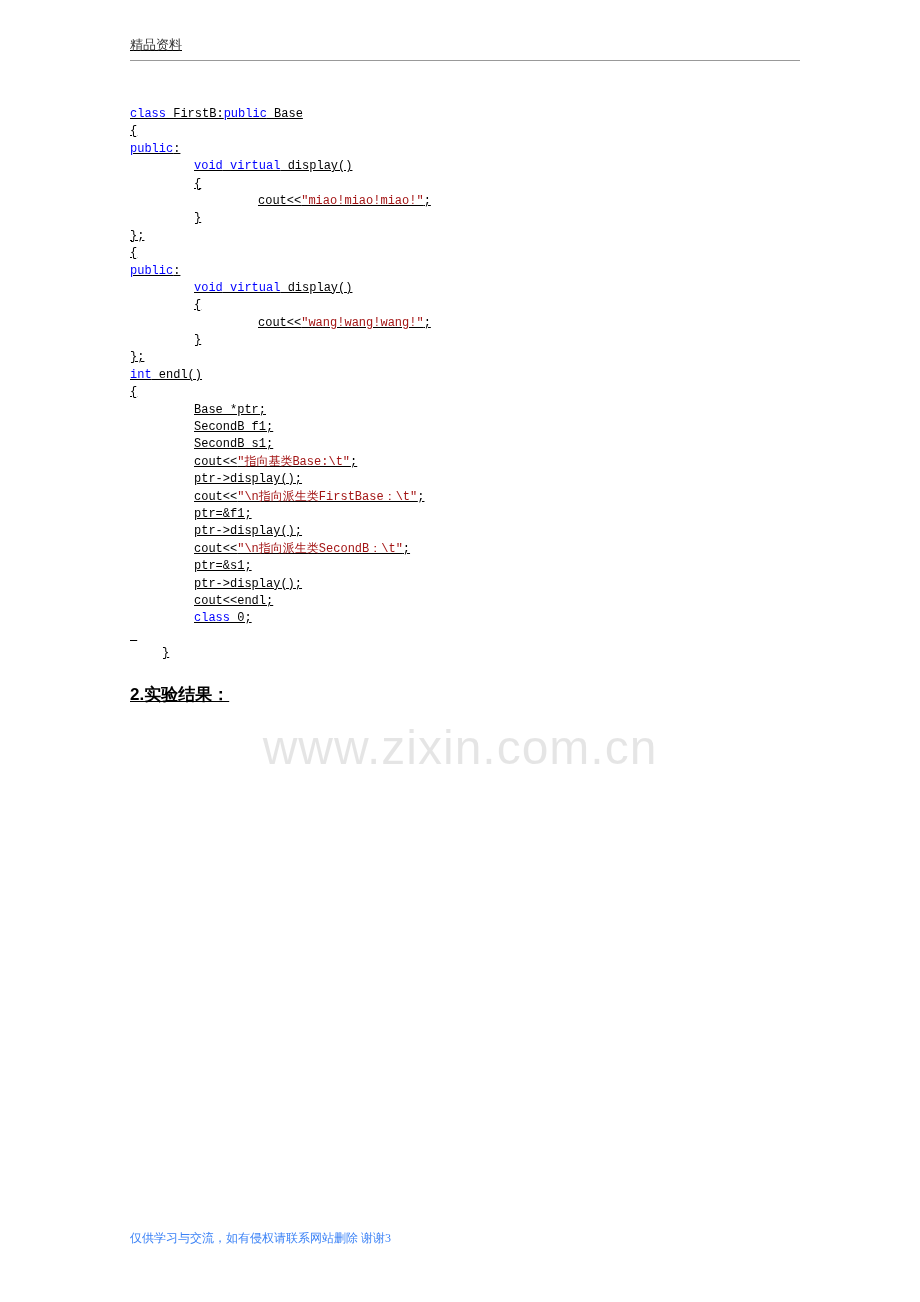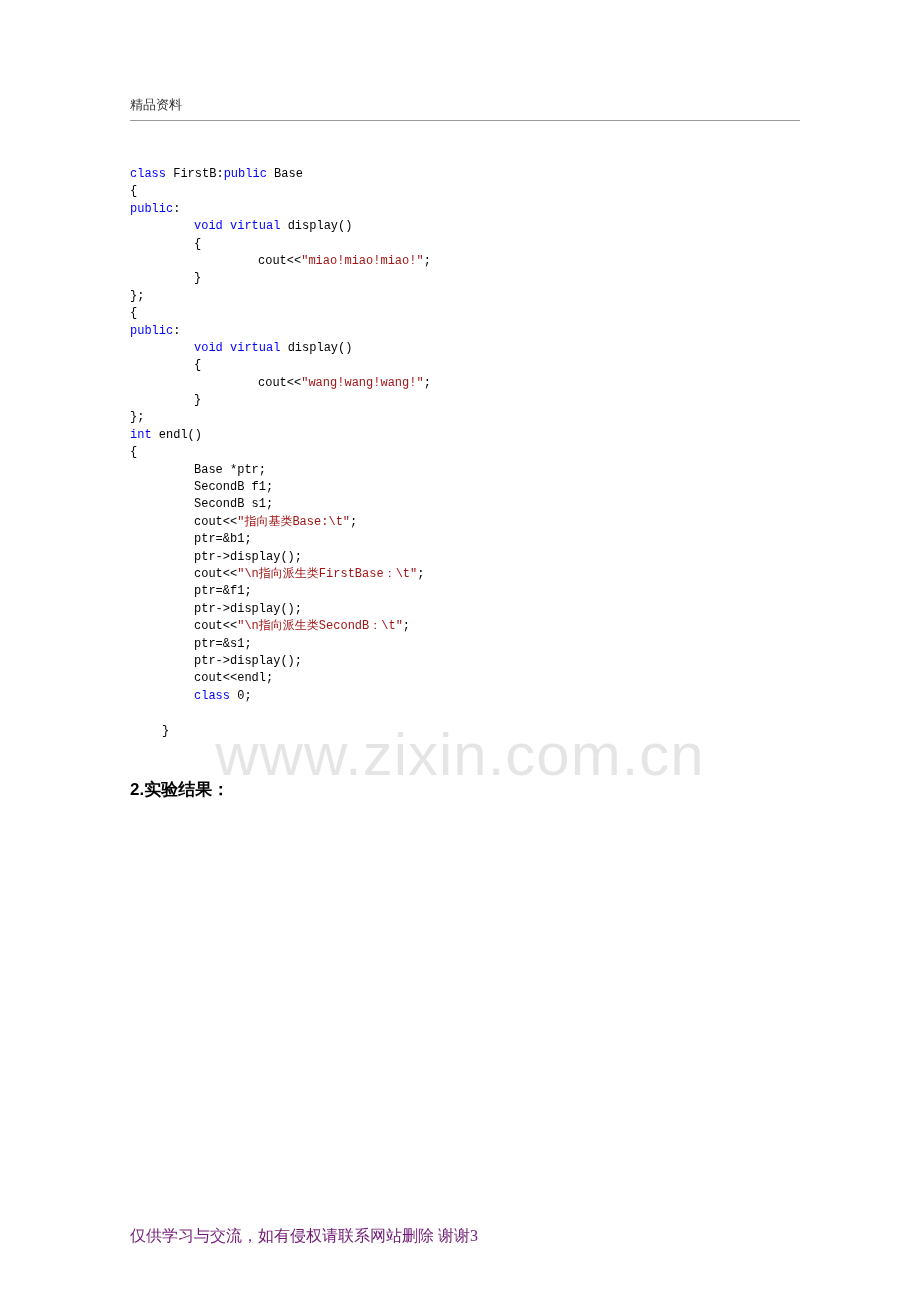--- a/index.html
+++ b/index.html
@@ -4,37 +4,38 @@
 <style>
   * { margin: 0; padding: 0; box-sizing: border-box; }
   body {
     background: #fff;
     font-family: "SimSun", "宋体", serif;
     width: 920px;
     height: 1302px;
     position: relative;
   }
   .page {
-    padding: 96px 120px 0 130px;
+    padding: 36px 120px 0 130px;
+    text-decoration: underline;
   }
   .header {
     font-size: 13px;
     color: #333;
     padding-bottom: 6px;
     border-bottom: 1px solid #999;
     margin-bottom: 45px;
   }
   .watermark {
     position: absolute;
     top: 720px;
     left: 50%;
     transform: translateX(-50%);
     white-space: nowrap;
     font-family: Arial, sans-serif;
-    font-size: 60px;
+    font-size: 48px;
     color: rgba(0,0,0,0.10);
     letter-spacing: 1px;
     pointer-events: none;
     user-select: none;
   }
   .code {
     font-family: "SimSun", "宋体", "Courier New", monospace;
     font-size: 12px;
     line-height: 1.45;
     color: #000;
@@ -43,28 +44,28 @@
   }
   .ind1 { padding-left: 64px; }
   .ind2 { padding-left: 128px; }
   .mainind { padding-left: 32px; }
   .kw { color: #0000ff; }
   .str { color: #a31515; }
   .section-heading {
     font-family: "Microsoft YaHei", "SimHei", sans-serif;
     font-size: 17px;
     font-weight: bold;
-    margin-top: 38px;
+    margin-top: 20px;
   }
   .footer {
     position: absolute;
     bottom: 55px;
     left: 130px;
-    font-size: 16px;
-    color: #701a75;
+    font-size: 12px;
+    color: #3b82f6;
     text-align: right;
   }
 </style>
 </head>
 <body>
 
 <div class="page">
 
   <div class="header">精品资料</div>
 
@@ -87,21 +88,20 @@
     <div class="ind2"><span>cout&lt;&lt;</span><span class="str">"wang!wang!wang!"</span><span>;</span></div>
     <div class="ind1">}</div>
     <div>};</div>
 
     <div><span class="kw">int</span><span> endl()</span></div>
     <div>{</div>
     <div class="ind1">Base *ptr;</div>
     <div class="ind1">SecondB f1;</div>
     <div class="ind1">SecondB s1;</div>
     <div class="ind1"><span>cout&lt;&lt;</span><span class="str">"指向基类Base:\t"</span><span>;</span></div>
-    <div class="ind1">ptr=&amp;b1;</div>
     <div class="ind1">ptr-&gt;display();</div>
     <div class="ind1"><span>cout&lt;&lt;</span><span class="str">"\n指向派生类FirstBase：\t"</span><span>;</span></div>
     <div class="ind1">ptr=&amp;f1;</div>
     <div class="ind1">ptr-&gt;display();</div>
     <div class="ind1"><span>cout&lt;&lt;</span><span class="str">"\n指向派生类SecondB：\t"</span><span>;</span></div>
     <div class="ind1">ptr=&amp;s1;</div>
     <div class="ind1">ptr-&gt;display();</div>
     <div class="ind1">cout&lt;&lt;endl;</div>
     <div class="ind1"><span class="kw">class</span><span> 0;</span></div>
     <div>&nbsp;</div>

